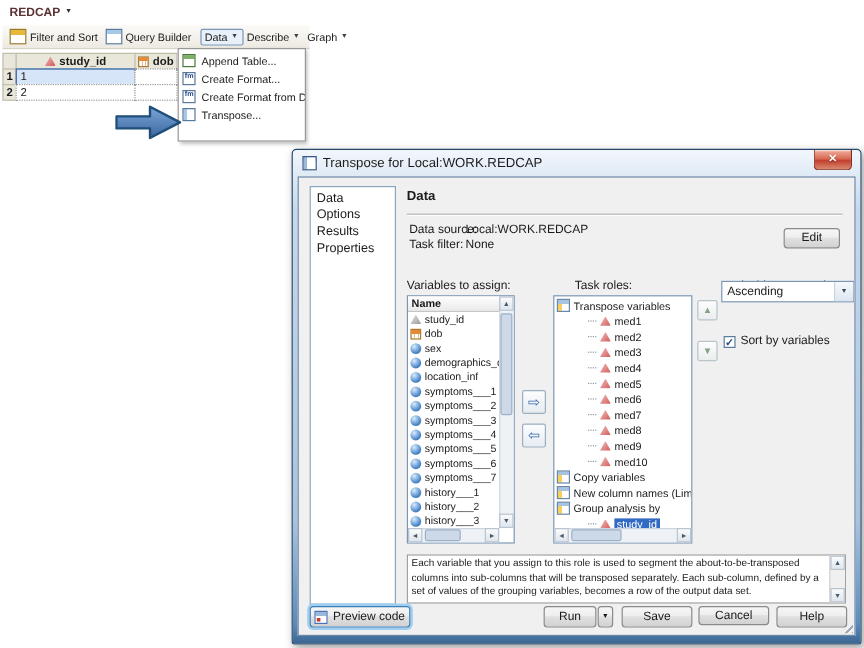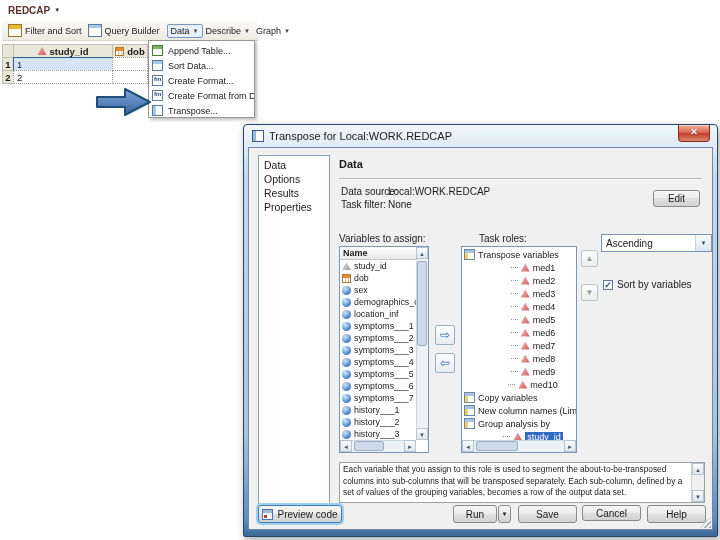--- a/index.html
+++ b/index.html
@@ -76,21 +76,21 @@
 
   
   .listbox{background:#fff;border:1px solid #7a96b4;box-sizing:border-box;}
   .lb-head{position:absolute;left:0;top:0;right:12px;height:13px;border-bottom:1px solid #c6c6c6;
            background:linear-gradient(#fefefe,#e9e9e9);font-size:9px;font-weight:bold;
            display:flex;align-items:center;padding-left:3px;box-sizing:border-box;}
   .lrow{height:12px;display:flex;align-items:center;gap:3px;padding-left:2px;font-size:8.8px;
         white-space:nowrap;overflow:hidden;}
   .trow{height:13px;display:flex;align-items:center;gap:3px;padding-left:2px;font-size:9px;
         white-space:nowrap;overflow:hidden;}
-  .trow.child{padding-left:28px;justify-content:center;}
+  .trow.child{padding-left:28px;}
   .dash{width:7px;border-top:1px dotted #8a9aaa;flex:0 0 auto;}
   .selbox{background:#316ac5;color:#fff;padding:0 2px;}
 
   .vic{flex:0 0 auto;}
   .vic-pyr{width:9px;height:8px;clip-path:polygon(50% 0,100% 100%,0 100%);
            background:linear-gradient(135deg,#f4bcbc,#d05858);}
   .vic-pyr.gray{background:linear-gradient(135deg,#e4e4e4,#9a9aa4);}
   .vic-num{width:9px;height:9px;border-radius:50%;
            background:radial-gradient(circle at 35% 30%,#d8ecff,#4a86c8 65%,#2a5a94);}
   .vic-date{width:9px;height:9px;border:1px solid #b07830;box-sizing:border-box;
@@ -184,24 +184,20 @@
   <div class="gcell grn" style="left:2px;top:70px;width:12px;height:14px;">2</div>
   <div class="gcell gdot" style="left:13px;top:70px;width:100px;height:14px;">2</div>
   <div class="gcell gdot" style="left:112px;top:70px;width:36px;height:14px;"></div>
 
   <div class="abs menu">
     <div class="mitem">
       <span class="mic mic-append"></span>
       <span>Append Table...</span>
     </div>
     <div class="mitem">
-      <span class="mic"></span>
-      <span>Sort Data...</span>
-    </div>
-    <div class="mitem">
       <span class="mic mic-fmt"></span>
       <span>Create Format...</span>
     </div>
     <div class="mitem">
       <span class="mic mic-fmt"></span>
       <span>Create Format from Da</span>
     </div>
     <div class="mitem">
       <span class="mic mic-transpose"></span>
       <span>Transpose...</span>

